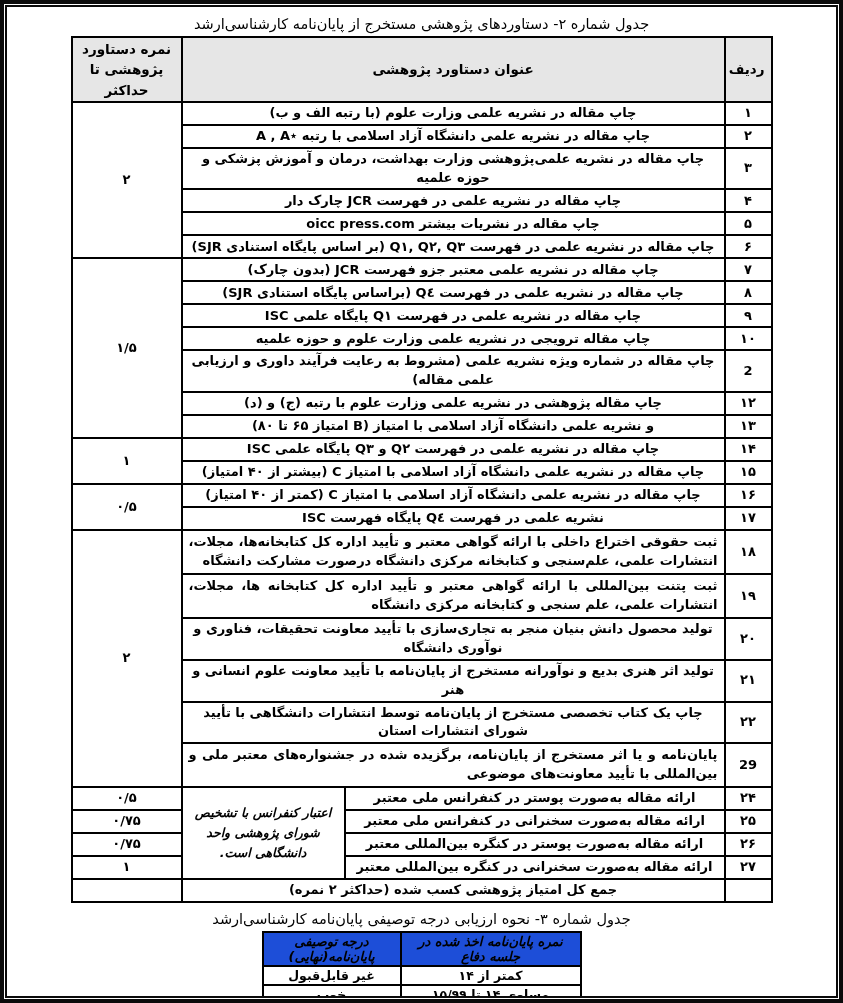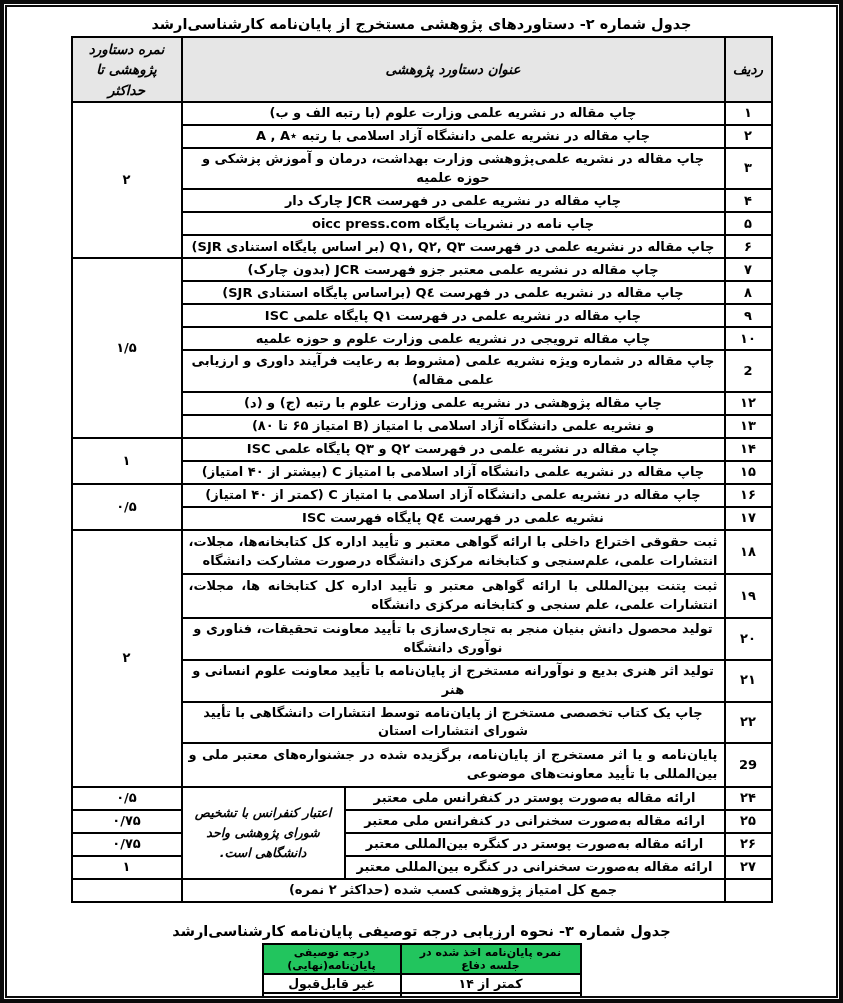--- a/index.html
+++ b/index.html
@@ -1,35 +1,35 @@
 <!DOCTYPE html>
 <html dir="rtl" lang="fa"><head>
 <meta charset="utf-8">
 <style>
   html,body{margin:0;padding:0;background:#c9c9c9;}
   body{width:843px;height:1003px;font-family:"DejaVu Sans",sans-serif;}
   .page{box-sizing:border-box;width:843px;height:1003px;background:#fff;border:5px solid #0b0b0b;}
   .page-inner{box-sizing:border-box;width:100%;height:100%;border:2px solid #0b0b0b;
               outline:1px solid #fff;outline-offset:0px;padding-top:7px;overflow:hidden;}
-  .tbl-title{font-weight:bold;font-size:14.5px;text-align:center;color:#000;margin:2px 0 4px 0;}
+  .tbl-title{font-weight:normal;font-size:14.5px;text-align:center;color:#000;margin:2px 0 4px 0;}
   table{border-collapse:collapse;margin:0 auto;table-layout:fixed;}
   th,td{border:2px solid #000;font-weight:bold;color:#000;text-align:center;
         vertical-align:middle;padding:1px 6px;box-sizing:border-box;overflow:hidden;}
   
   .t2{width:700px;}
-  .t2 th{background:#e6e6e6;font-size:13.5px;height:42px;line-height:1.5;font-style:italic;}
+  .t2 th{background:#e6e6e6;font-size:13.5px;height:42px;line-height:1.5;}
   .t2 td{font-size:13px;line-height:1.45;}
   .h1 td{height:23px;text-align:center;}
   .h2 td{height:44px;}
   td.c-ach.wrap{text-align:justify;text-align-last:right;margin-left:8px;}
   td.c-note{font-size:12.5px;line-height:1.6;font-style:italic;}
   td.c-num{padding:1px 2px;}
   
   .t3{width:318px;margin-top:3px;}
-  .t3 th{font-size:11px;height:23px;background:#22c55e;}
+  .t3 th{font-size:13px;height:23px;background:#1d4ed8;font-style:italic;}
   .t3 td{font-size:12.5px;height:19px;text-align:center;}
 </style>
 </head>
 <body>
 
 <div class="page">
   <div class="page-inner">
 
     <div class="tbl-title">جدول شماره ۲- دستاوردهای پژوهشی مستخرج از پایان‌نامه کارشناسی‌ارشد</div>
 
@@ -60,21 +60,21 @@
           <tr class="h1">
             <td class="c-num">۳</td>
             <td class="c-ach" colspan="2">چاپ مقاله در نشریه علمی‌پژوهشی وزارت بهداشت، درمان و آموزش پزشکی و حوزه علمیه</td>
           </tr>
           <tr class="h1">
             <td class="c-num">۴</td>
             <td class="c-ach" colspan="2">چاپ مقاله در نشریه علمی در فهرست JCR چارک دار</td>
           </tr>
           <tr class="h1">
             <td class="c-num">۵</td>
-            <td class="c-ach" colspan="2">چاپ نامه در نشریات پایگاه oicc press.com</td>
+            <td class="c-ach" colspan="2">چاپ مقاله در نشریات بیشتر oicc press.com</td>
           </tr>
           <tr class="h1">
             <td class="c-num">۶</td>
             <td class="c-ach" colspan="2">چاپ مقاله در نشریه علمی در فهرست Q۱, Q۲, Q۳ (بر اساس پایگاه استنادی SJR)</td>
           </tr>
           <tr class="h1">
             <td class="c-num">۷</td>
             <td class="c-ach" colspan="2">چاپ مقاله در نشریه علمی معتبر جزو فهرست JCR (بدون چارک)</td>
             <td class="c-score" rowspan="7">۱/۵</td>
           </tr>
@@ -167,21 +167,21 @@
             <td class="c-score">۱</td>
           </tr>
           <tr class="h1">
             <td class="c-num"></td>
             <td class="c-ach" colspan="2">جمع کل امتیاز پژوهشی کسب شده (حداکثر ۲ نمره)</td>
             <td class="c-score"></td>
           </tr>
         </tbody>
     </table>
 
-    <div class="tbl-title" style="margin-top:20px;">جدول شماره ۳- نحوه ارزیابی درجه توصیفی پایان‌نامه کارشناسی‌ارشد</div>
+    <div class="tbl-title" style="margin-top:8px;">جدول شماره ۳- نحوه ارزیابی درجه توصیفی پایان‌نامه کارشناسی‌ارشد</div>
 
     <table class="t3">
       <colgroup>
           <col style="width:180px">
           <col style="width:138px">
         </colgroup>
       <thead>
         <tr>
           <th>نمره پایان‌نامه اخذ شده در جلسه دفاع</th>
           <th>درجه توصیفی پایان‌نامه(نهایی)</th>

